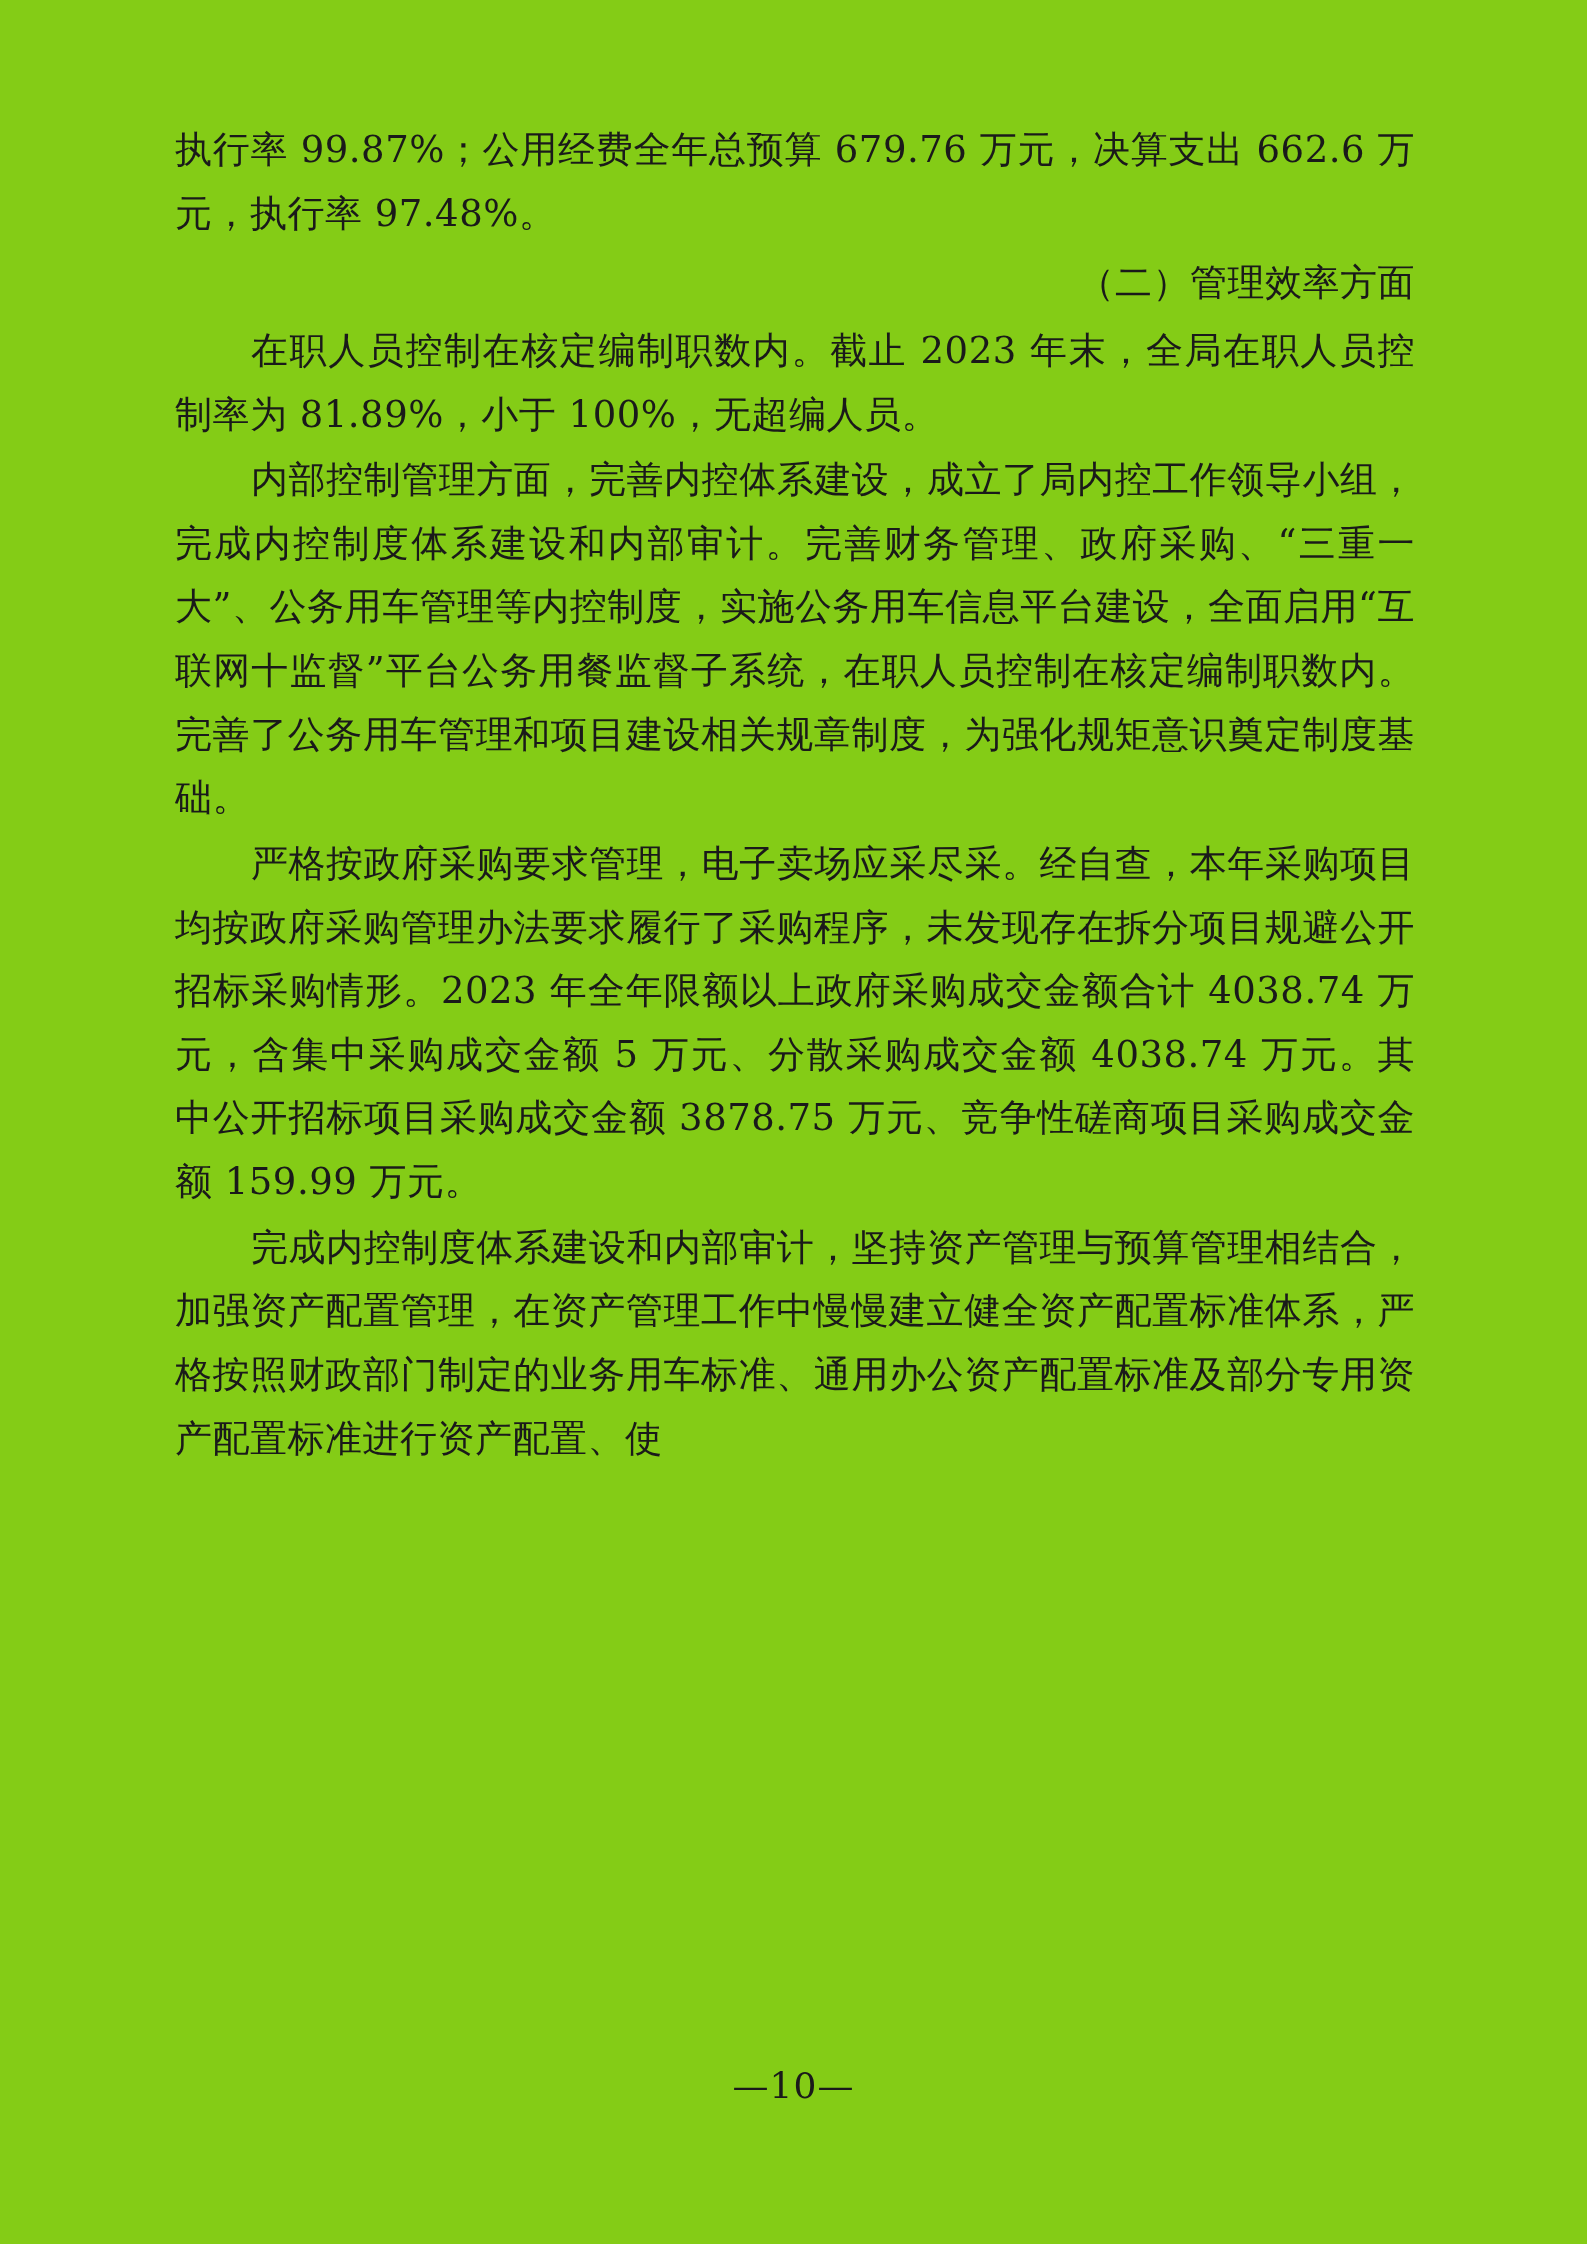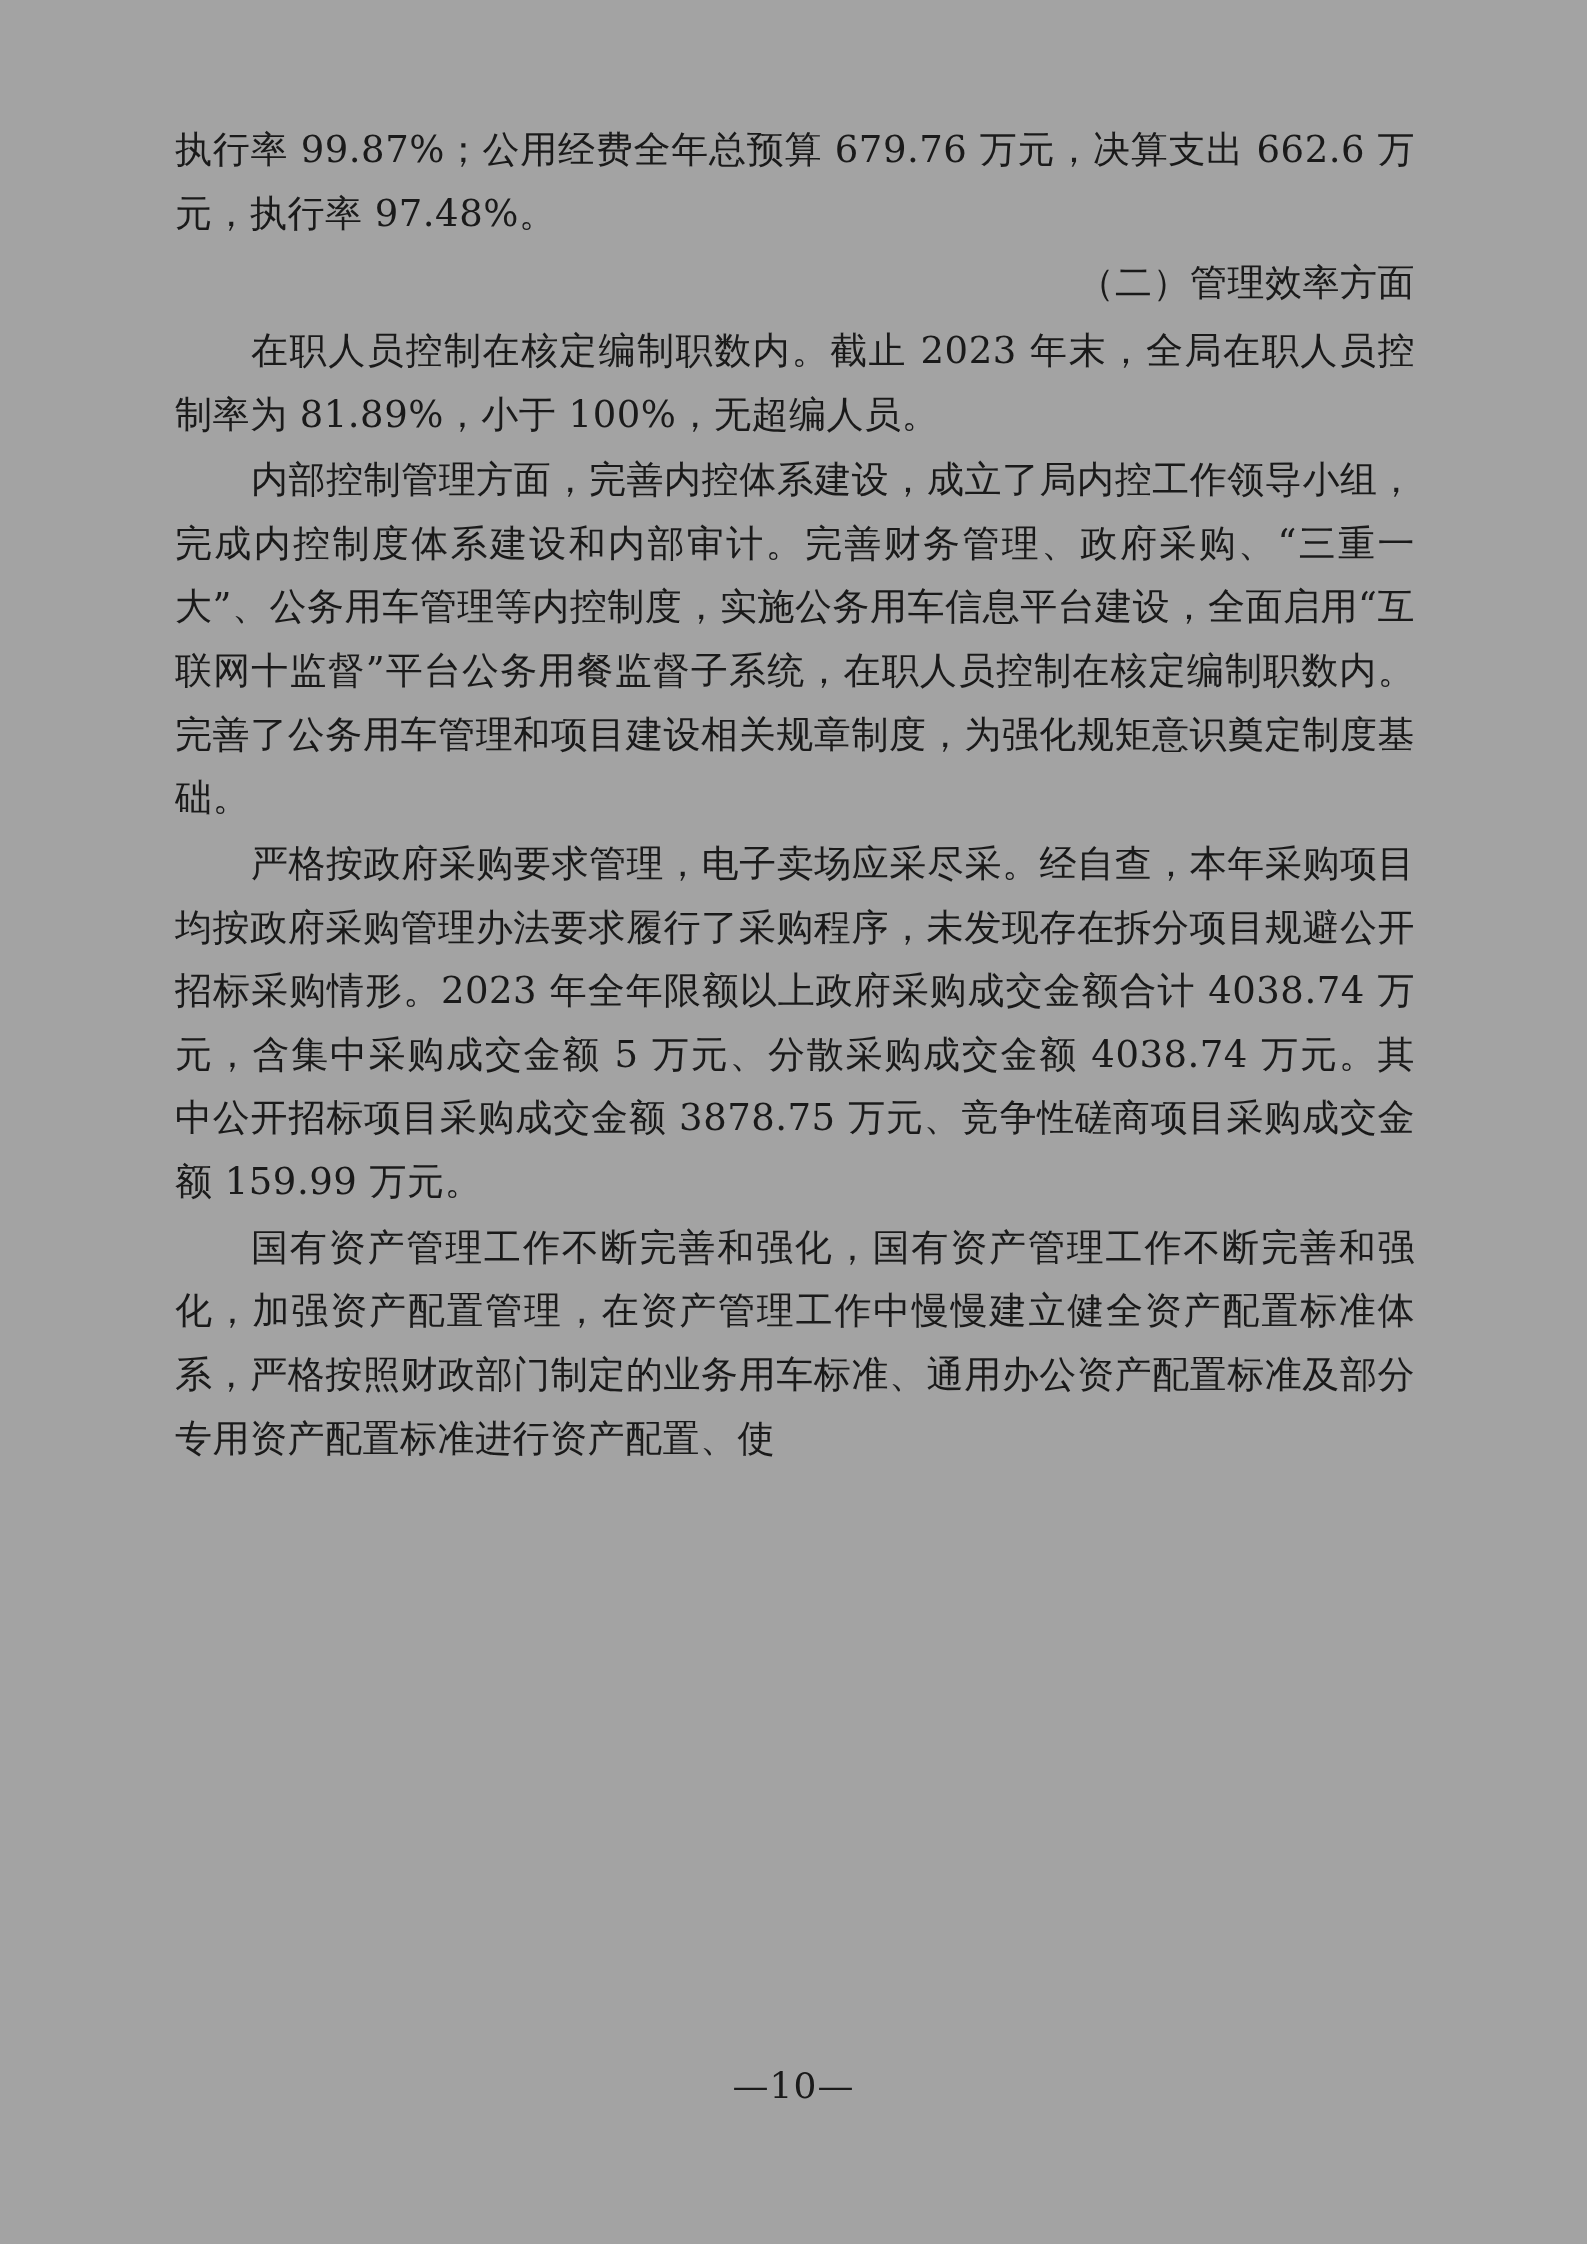--- a/index.html
+++ b/index.html
@@ -4,21 +4,21 @@
 <style>
   html, body {
     margin: 0;
     padding: 0;
     background: #ffffff;
   }
   .page {
     position: relative;
     width: 1587px;
     height: 2244px;
-    background: #a3a3a3;
+    background: #84cc16;
     margin: 0 auto;
     overflow: hidden;
     font-family: "DejaVu Serif", "Liberation Serif", serif;
   }
   .content {
     position: absolute;
     left: 175px;
     top: 118px;
     width: 1240px;
   }
@@ -66,18 +66,18 @@
 
 
     <h2 class="heading">（二）管理效率方面</h2>
 
     <p class="para indent">在职人员控制在核定编制职数内。截止 2023 年末，全局在职人员控制率为 81.89%，小于 100%，无超编人员。</p>
 
     <p class="para indent">内部控制管理方面，完善内控体系建设，成立了局内控工作领导小组，完成内控制度体系建设和内部审计。完善财务管理、政府采购、“三重一大”、公务用车管理等内控制度，实施公务用车信息平台建设，全面启用“互联网十监督”平台公务用餐监督子系统，在职人员控制在核定编制职数内。完善了公务用车管理和项目建设相关规章制度，为强化规矩意识奠定制度基础。</p>
 
     <p class="para indent">严格按政府采购要求管理，电子卖场应采尽采。经自查，本年采购项目均按政府采购管理办法要求履行了采购程序，未发现存在拆分项目规避公开招标采购情形。2023 年全年限额以上政府采购成交金额合计 4038.74 万元，含集中采购成交金额 5 万元、分散采购成交金额 4038.74 万元。其中公开招标项目采购成交金额 3878.75 万元、竞争性磋商项目采购成交金额 159.99 万元。</p>
 
-    <p class="para indent">国有资产管理工作不断完善和强化，国有资产管理工作不断完善和强化，加强资产配置管理，在资产管理工作中慢慢建立健全资产配置标准体系，严格按照财政部门制定的业务用车标准、通用办公资产配置标准及部分专用资产配置标准进行资产配置、使</p>
+    <p class="para indent">完成内控制度体系建设和内部审计，坚持资产管理与预算管理相结合，加强资产配置管理，在资产管理工作中慢慢建立健全资产配置标准体系，严格按照财政部门制定的业务用车标准、通用办公资产配置标准及部分专用资产配置标准进行资产配置、使</p>
 
   </div>
 
   <div class="footer">—10—</div>
 </div>
 
 </body></html>

